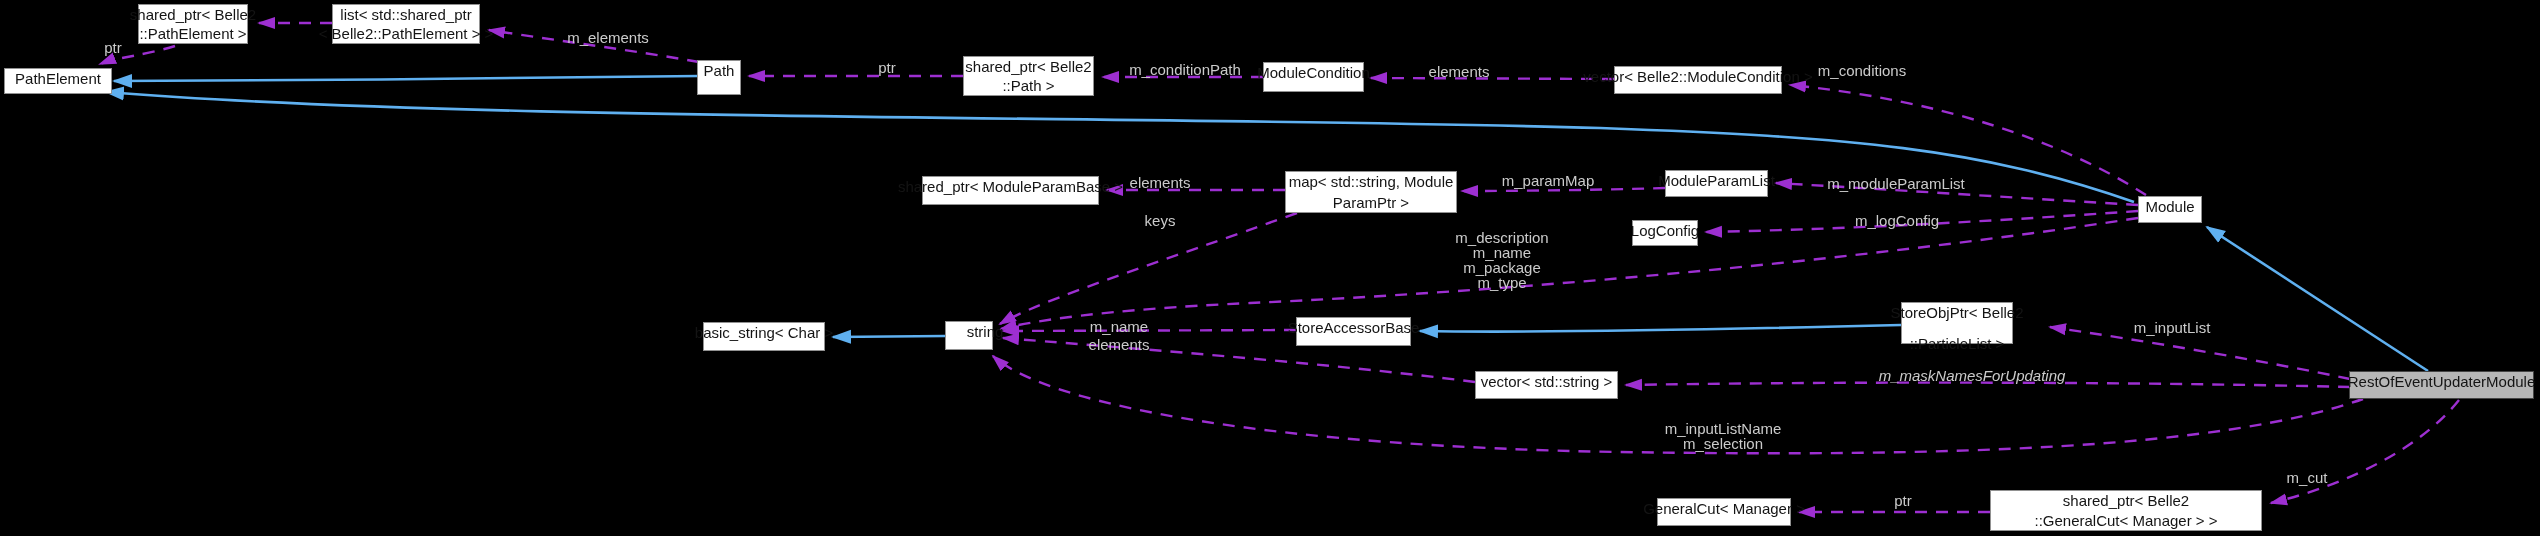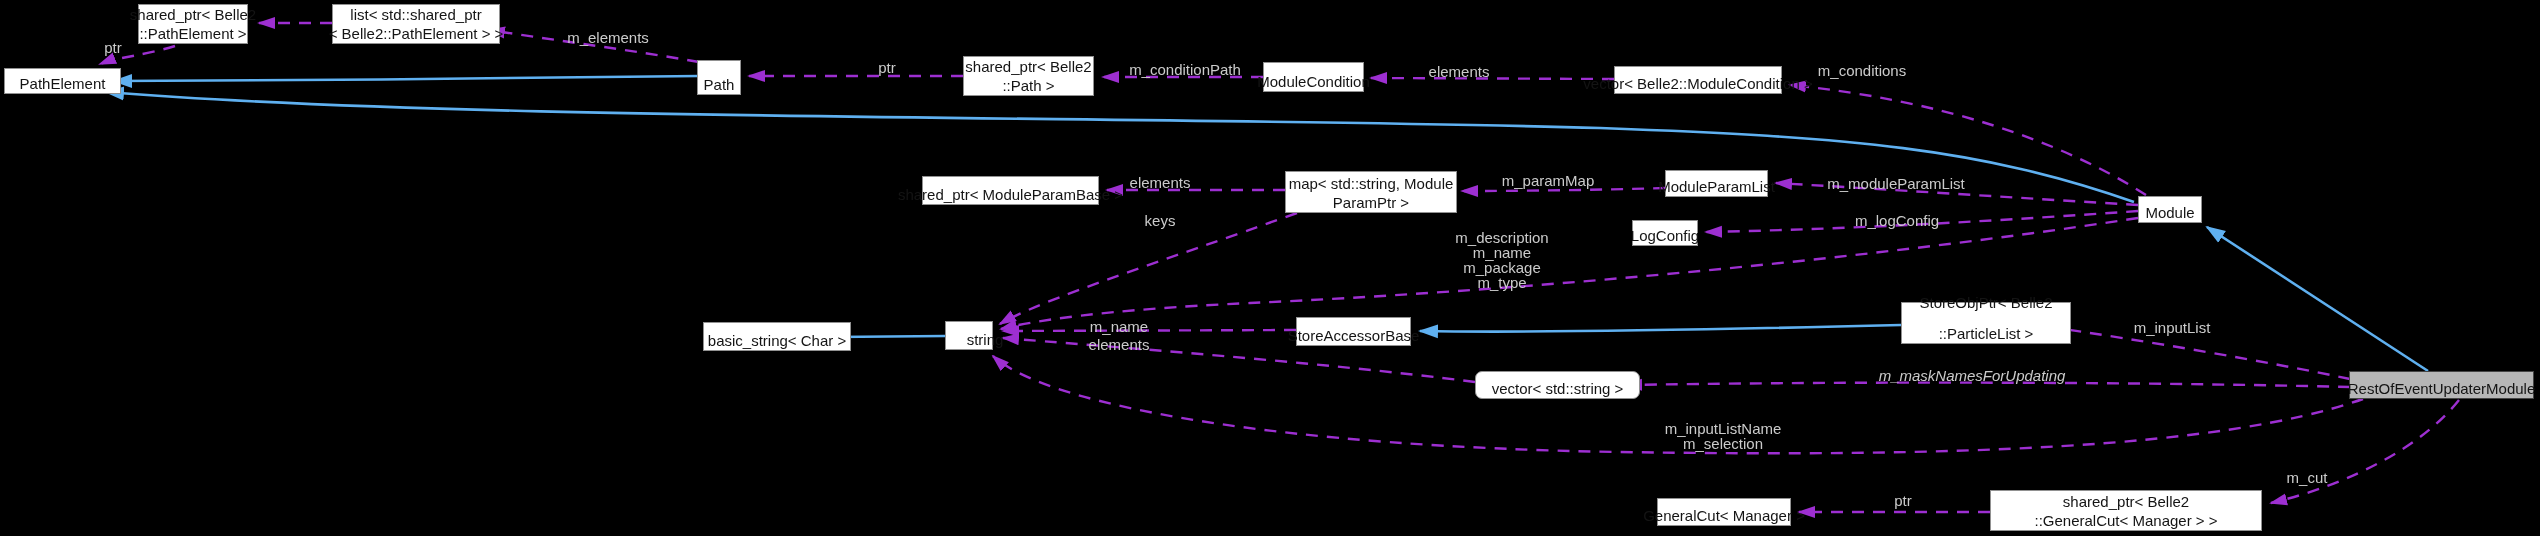--- a/index.html
+++ b/index.html
@@ -4,21 +4,21 @@
 <style>
   html,body{margin:0;padding:0;background:#000;}
   #canvas{position:relative;width:2540px;height:536px;background:var(--bg,#000);overflow:hidden;
           font-family:"Liberation Sans","DejaVu Sans",sans-serif;}
   #edge-layer{position:absolute;left:0;top:0;width:2540px;height:536px;}
   .edge{fill:none;}
   .edge.inheritance{stroke:var(--blue);stroke-width:2.6px;}
   .edge.member{stroke:var(--purple);stroke-width:2.4px;stroke-dasharray:12 9;}
   .mk-blue{fill:var(--blue);}
   .mk-purple{fill:var(--purple);}
-  .node{position:absolute;display:flex;flex-direction:column;justify-content:flex-end;align-items:center;
+  .node{position:absolute;display:flex;flex-direction:column;justify-content:space-between;align-items:center;
         background:var(--node-fill);border:1.5px solid var(--node-border);color:var(--node-text);
         font-size:15px;line-height:19px;text-align:center;box-sizing:border-box;white-space:nowrap;
         cursor:pointer;z-index:2;}
   .node.highlighted{background:var(--hl-fill);border-color:var(--hl-border);}
   .edge-label{position:absolute;transform:translate(-50%,-50%);color:var(--label);font-size:15px;
               line-height:15px;text-align:center;white-space:nowrap;z-index:1;}
   .edge-label span{display:block;}
 </style>
 </head>
 <body>
@@ -121,28 +121,28 @@
         <span>m_selection</span>
       </div>
       <div class="edge-label" style="left: 1903px; top: 500px;">
         <span>ptr</span>
       </div>
       <div class="edge-label" style="left: 2307px; top: 477px;">
         <span>m_cut</span>
       </div>
     </div>
   <div id="node-layer">
-      <div class="node" style="left: 4px; top: 68px; width: 117px; height: 26px;">
+      <div class="node" style="left: 4px; top: 68px; width: 108px; height: 26px;">
         <span>PathElement</span>
       </div>
       <div class="node" style="left: 138px; top: 4px; width: 110px; height: 40px;">
         <span>shared_ptr&lt; Belle2</span>
         <span>::PathElement &gt;</span>
       </div>
-      <div class="node" style="left: 332px; top: 4px; width: 168px; height: 40px;">
+      <div class="node" style="left: 332px; top: 4px; width: 148px; height: 40px;">
         <span>list&lt; std::shared_ptr</span>
         <span>&lt; Belle2::PathElement &gt; &gt;</span>
       </div>
       <div class="node" style="left: 697px; top: 60px; width: 44px; height: 35px;">
         <span>Path</span>
       </div>
       <div class="node" style="left: 963px; top: 56px; width: 131px; height: 40px;">
         <span>shared_ptr&lt; Belle2</span>
         <span>::Path &gt;</span>
       </div>
@@ -161,34 +161,34 @@
       </div>
       <div class="node" style="left: 1665px; top: 170px; width: 103px; height: 27px;">
         <span>ModuleParamList</span>
       </div>
       <div class="node" style="left: 1632px; top: 220px; width: 66px; height: 26px;">
         <span>LogConfig</span>
       </div>
       <div class="node" style="left: 2138px; top: 196px; width: 64px; height: 27px;">
         <span>Module</span>
       </div>
-      <div class="node" style="left: 703px; top: 322px; width: 148px; height: 29px;">
+      <div class="node" style="left: 703px; top: 322px; width: 122px; height: 29px;">
         <span>basic_string&lt; Char &gt;</span>
       </div>
       <div class="node" style="left: 945px; top: 321px; width: 48px; height: 29px; padding-left: 32px;">
         <span>string</span>
       </div>
       <div class="node" style="left: 1296px; top: 317px; width: 115px; height: 29px;">
         <span>StoreAccessorBase</span>
       </div>
-      <div class="node" style="left: 1901px; top: 302px; width: 170px; height: 42px; gap: 12px;">
+      <div class="node" style="left: 1901px; top: 302px; width: 112px; height: 42px; gap: 12px;">
         <span>StoreObjPtr&lt; Belle2</span>
         <span>::ParticleList &gt;</span>
       </div>
-      <div class="node" style="left: 1475px; top: 371px; width: 165px; height: 28px; border-radius: 7px;">
+      <div class="node" style="left: 1475px; top: 371px; width: 143px; height: 28px;">
         <span>vector&lt; std::string &gt;</span>
       </div>
       <div class="node highlighted" style="left: 2349px; top: 371px; width: 185px; height: 28px;">
         <span>RestOfEventUpdaterModule</span>
       </div>
       <div class="node" style="left: 1657px; top: 498px; width: 134px; height: 28px;">
         <span>GeneralCut&lt; Manager &gt;</span>
       </div>
       <div class="node" style="left: 1990px; top: 490px; width: 272px; height: 41px;">
         <span>shared_ptr&lt; Belle2</span>

